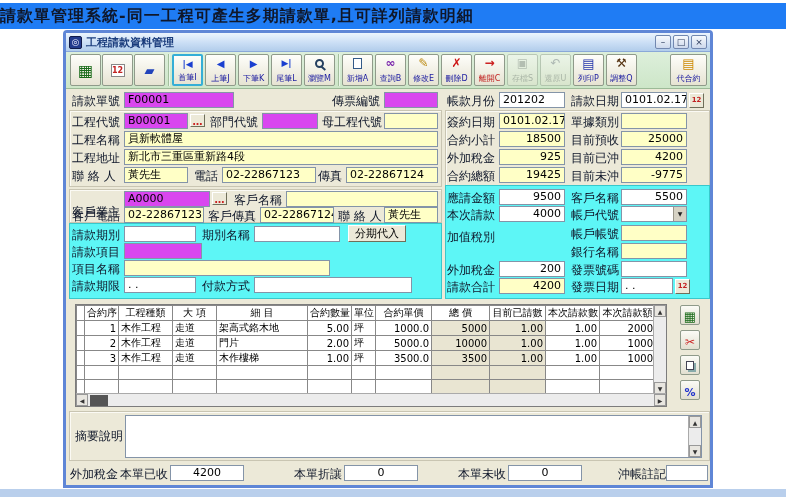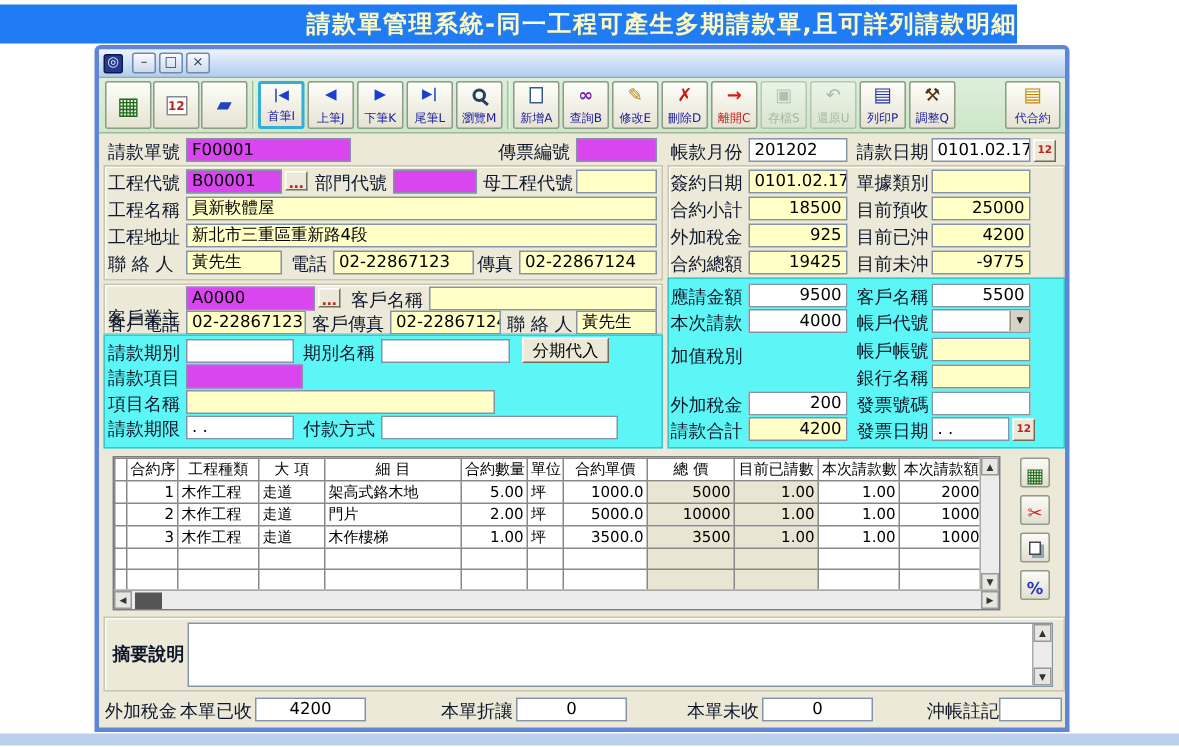--- a/index.html
+++ b/index.html
@@ -1,23 +1,23 @@
 <!DOCTYPE html>
 <html><head>
 <meta charset="utf-8">
 <style>
   * { margin:0; padding:0; box-sizing:border-box; }
   html,body { width:786px; height:498px; background:#ffffff; overflow:hidden;
     font-family:"DejaVu Sans","Liberation Sans",sans-serif; }
   .page { position:relative; width:786px; height:498px; background:#fff; }
 
   
-  .banner { position:absolute; left:0; top:3px; width:678px; height:26px;
-    background:#1f7cf4; color:#fef9c3; font-size:16px; font-weight:bold;
-    display:flex; align-items:center; justify-content:flex-end; letter-spacing:1px; }
+  .banner { position:absolute; left:0; top:3px; width:786px; height:26px;
+    background:#1f7cf4; color:#0f172a; font-size:16px; font-weight:bold;
+    display:flex; align-items:center; justify-content:flex-start; letter-spacing:1px; }
 
   
   .bstrip { position:absolute; left:0; top:489px; width:786px; height:8px; background:#b9cfec; }
 
   
   .window { position:absolute; left:63px; top:30px; width:650px; height:458px;
     border:3px solid #5f86d6; border-radius:4px 4px 0 0; background:#ece9d8; }
   .titlebar { position:absolute; left:0; top:0; width:644px; height:19px;
     background:linear-gradient(#ecf4fd,#cadef5 55%,#b2cdeb); border-bottom:1px solid #8aa8d8;
     display:flex; align-items:center; padding:0 3px; }
@@ -108,37 +108,38 @@
   .thumbh { position:absolute; left:14px; top:1px; width:18px; height:11px; background:#555; }
   .sidebtn { position:absolute; width:20px; height:20px; background:linear-gradient(#fbfbf6,#e2dfd0);
     border:1px solid #8f9a8a; border-radius:2px; display:flex; align-items:center; justify-content:center; cursor:pointer; }
   .i-grid2::before { content:"▦"; color:#1a6b1a; font-size:13px; }
   .i-cut::before { content:"✂"; color:#cc2222; font-size:12px; }
   .i-copy { width:8px; height:9px; border:1px solid #445; background:#fff; box-shadow:2px 2px 0 #8aa; }
   .i-pct::before { content:"%"; color:#2233cc; font-weight:bold; font-size:11px; }
 
   
   .sumbox { position:absolute; left:3px; top:378px; width:641px; height:50px;
-    border:1px solid #c9c5b2; box-shadow:inset 1px 1px 0 #fbfaf4;font-weight:bold; }
+    border:1px solid #c9c5b2; box-shadow:inset 1px 1px 0 #fbfaf4; }
   .sumarea { position:absolute; left:55px; top:3px; width:577px; height:43px;
     background:#fff; border:1px solid #8494a8; }
   .sumscroll { position:absolute; right:0; top:0; width:13px; height:41px; background:#ececec; border-left:1px solid #aaa; }
 </style>
 </head>
 <body>
 
 <div class="page">
   <div class="banner">
     <span>請款單管理系統-同一工程可產生多期請款單,且可詳列請款明細</span>
   </div>
 
   <div class="window">
 
     <div class="titlebar">
       <span class="title-ico">◎</span>
+      <span class="title-tx">工程請款資料管理</span>
       <span class="winbtn">–</span>
       <span class="winbtn">□</span>
       <span class="winbtn">×</span>
     </div>
 
     <div class="toolbar">
       <div class="tbtn iconly" style="left:4px">
           <span class="tico i-calc"></span>
         </div>
       <div class="tbtn iconly" style="left:36px">

